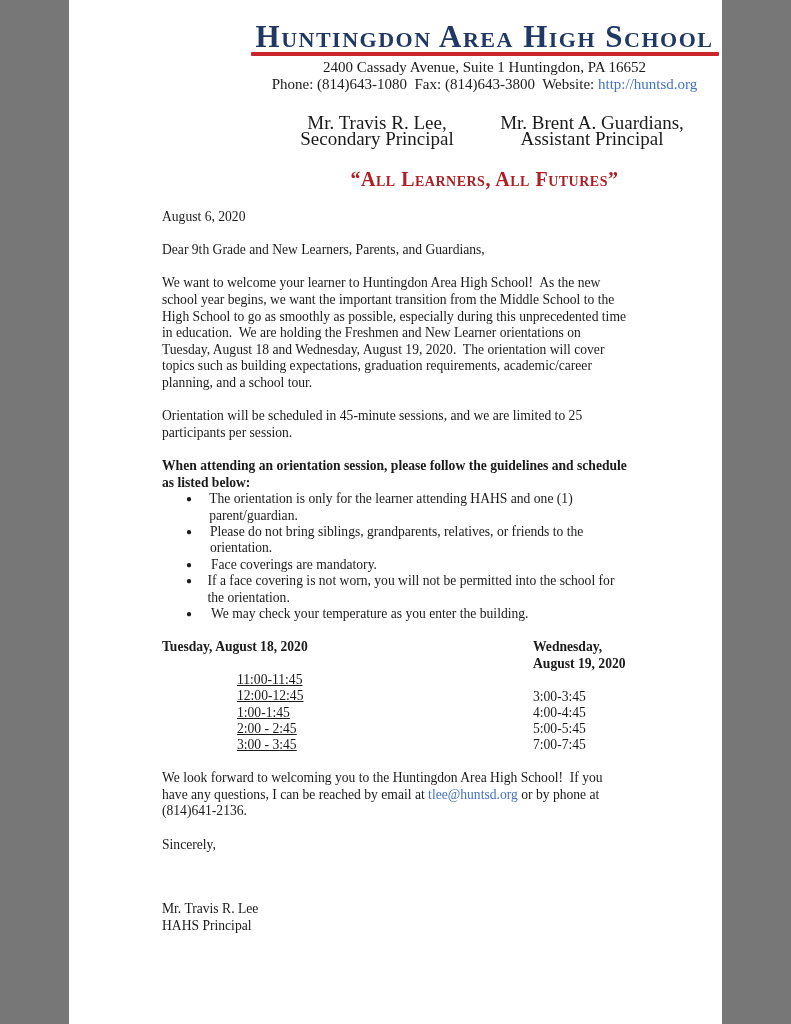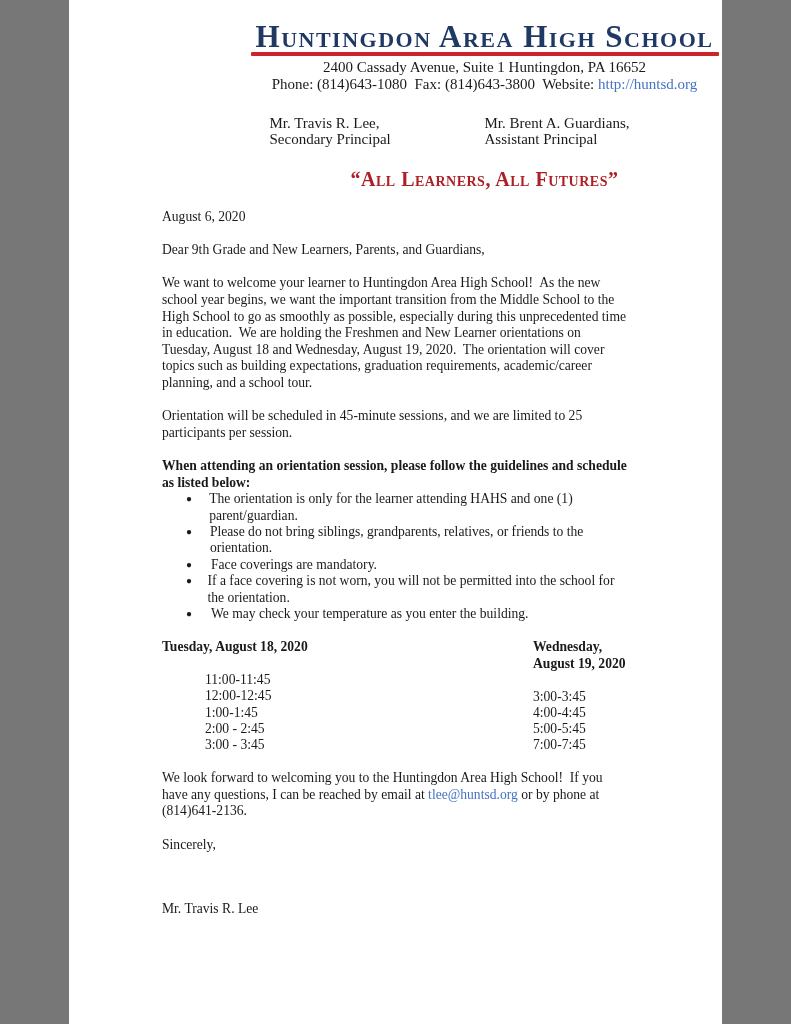--- a/index.html
+++ b/index.html
@@ -49,23 +49,23 @@
     line-height:17px;
     white-space:pre-wrap;
   }
   .principals{
     display:flex;
     justify-content:center;
     margin-top:22px;
   }
   .principal{
     width:215px;
-    font-size:15px;
+    font-size:19px;
     line-height:16px;
-    text-align:left;
+    text-align:center;
   }
   .motto{
     margin-top:21px;
     font-variant:small-caps;
     font-weight:bold;
     font-size:20px;
     letter-spacing:0.5px;
     color:var(--motto-red);
   }
   
@@ -98,21 +98,21 @@
     margin-bottom:16.6px;
   }
   .schedule-col-left{width:371px;}
   .schedule-col-right{flex:1;}
   .schedule-heading{
     font-weight:bold;
     margin-bottom:16.6px;
   }
   .times{list-style:none;}
   .times li{line-height:16.2px;}
-  .schedule-col-left .times li{margin-left:43px;}
+  .schedule-col-left .times li{margin-left:75px;text-decoration:underline;}
   .valediction{margin-bottom:48px !important;}
   .sig-line{line-height:16.6px;}
 </style>
 </head>
 <body>
 
 <div class="page">
 
   <header class="letterhead">
     <h1 class="school-name">Huntingdon Area High School</h1>
@@ -189,15 +189,16 @@
           <li>7:00-7:45</li>
         </ul>
       </div>
     </div>
 
     <p><span>We look forward to welcoming you to the Huntingdon Area High School!  If you have any questions, I can be reached by email at </span><a class="link underlined">tlee@huntsd.org</a><span> or by phone at (814)641-2136.</span></p>
 
     <p class="valediction">Sincerely,</p>
 
     <div class="sig-line">Mr. Travis R. Lee</div>
+    <div class="sig-line">HAHS Principal</div>
   </main>
 
 </div>
 
 </body></html>

